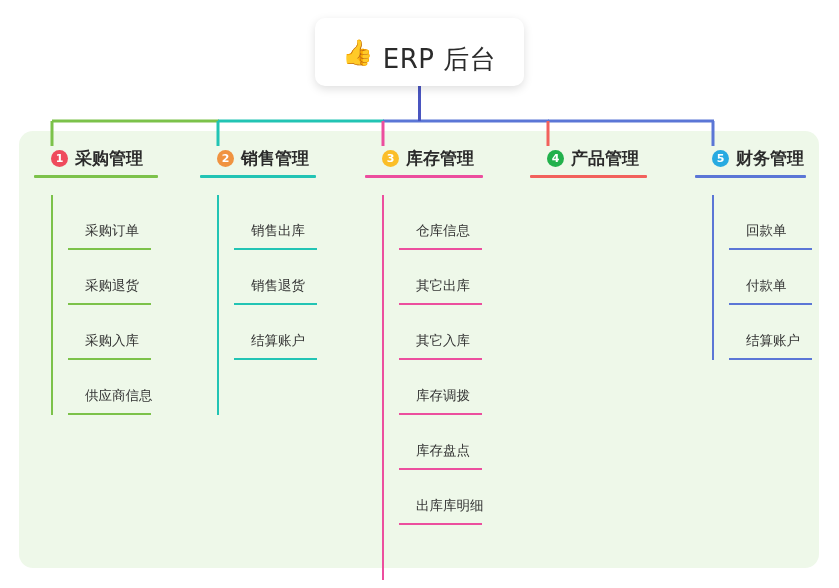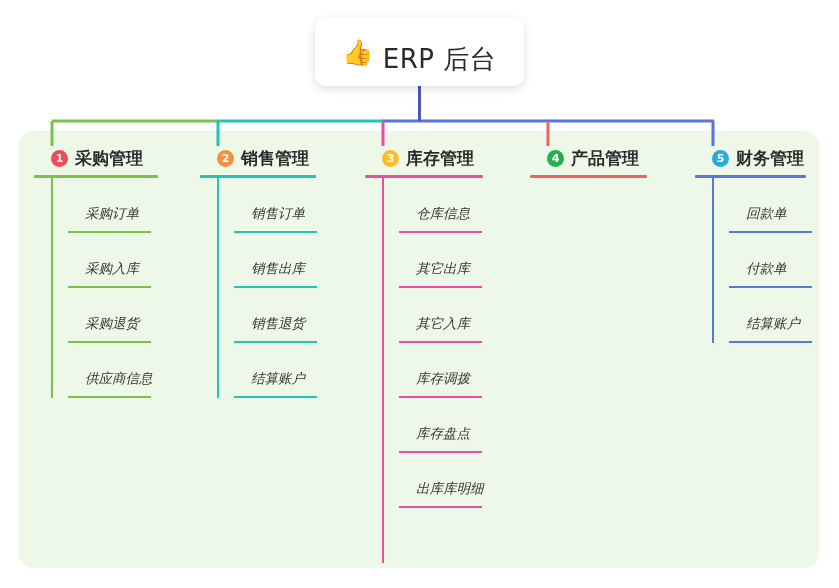--- a/index.html
+++ b/index.html
@@ -102,23 +102,22 @@
     font-weight: bold;
   }
   .head-rule {
     height: 3px;
     border-radius: 1px;
     margin-top: 4px;
   }
 
   .children {
     position: relative;
-    margin-top: 0;
+    margin-top: 17px;
     padding-left: 17px;
-    font-style: italic;
   }
   .spine {
     position: absolute;
     left: 17px;
     top: 0;
     width: 2px;
   }
   .child {
     position: relative;
     height: 55px;
@@ -172,46 +171,42 @@
           <span class="head-label">采购管理</span>
         </div>
         <div class="head-rule" style="width: 124px; background: rgb(124, 194, 74);"></div>
         <div class="children">
           <div class="spine" style="background: rgb(124, 194, 74); height: 220px;"></div>
           <div class="child">
             <span class="child-label">采购订单</span>
             <div class="child-rule" style="background: rgb(124, 194, 74); width: 83px;"></div>
           </div>
           <div class="child">
+            <span class="child-label">采购退货</span>
+            <div class="child-rule" style="background: rgb(124, 194, 74); width: 83px;"></div>
+          </div>
+          <div class="child">
             <span class="child-label">采购入库</span>
-            <div class="child-rule" style="background: rgb(124, 194, 74); width: 83px;"></div>
-          </div>
-          <div class="child">
-            <span class="child-label">采购退货</span>
             <div class="child-rule" style="background: rgb(124, 194, 74); width: 83px;"></div>
           </div>
           <div class="child">
             <span class="child-label">供应商信息</span>
             <div class="child-rule" style="background: rgb(124, 194, 74); width: 83px;"></div>
           </div>
         </div>
       </div>
       <div class="col" style="left: 200px;">
         <div class="col-head">
           <span class="badge" style="background: rgb(240, 147, 64);">2</span>
           <span class="head-label">销售管理</span>
         </div>
         <div class="head-rule" style="width: 116px; background: rgb(34, 196, 180);"></div>
         <div class="children">
           <div class="spine" style="background: rgb(34, 196, 180); height: 220px;"></div>
           <div class="child">
-            <span class="child-label">销售订单</span>
-            <div class="child-rule" style="background: rgb(34, 196, 180); width: 83px;"></div>
-          </div>
-          <div class="child">
             <span class="child-label">销售出库</span>
             <div class="child-rule" style="background: rgb(34, 196, 180); width: 83px;"></div>
           </div>
           <div class="child">
             <span class="child-label">销售退货</span>
             <div class="child-rule" style="background: rgb(34, 196, 180); width: 83px;"></div>
           </div>
           <div class="child">
             <span class="child-label">结算账户</span>
             <div class="child-rule" style="background: rgb(34, 196, 180); width: 83px;"></div>

